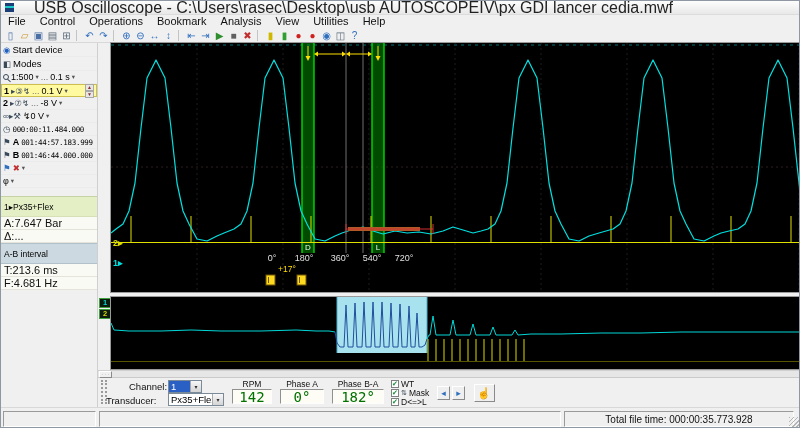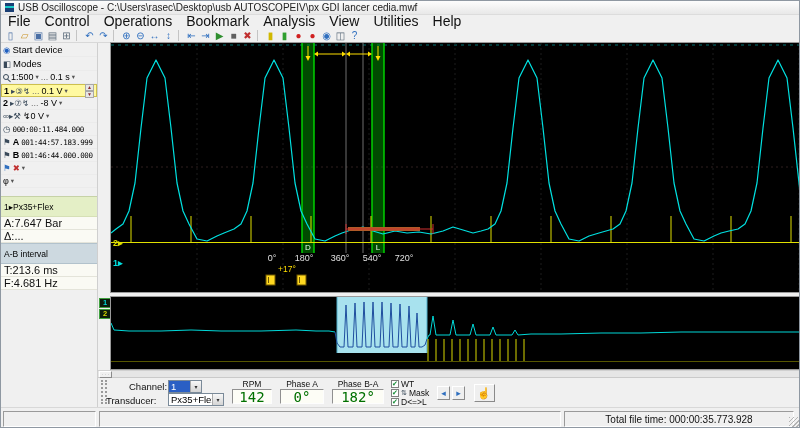--- a/index.html
+++ b/index.html
@@ -1,20 +1,20 @@
 <!DOCTYPE html>
 <html><head>
 <meta charset="utf-8">
 <style>
   *{box-sizing:border-box;margin:0;padding:0}
   body{margin:0;background:#8a8a8a;font-family:"Liberation Sans",sans-serif}
   .app{position:relative;width:800px;height:428px;background:#f0f0f0;overflow:hidden;border:1px solid #8f98a2;font-family:"Liberation Sans",sans-serif}
-  .titlebar{position:absolute;left:0;top:0;width:800px;height:14px;background:linear-gradient(#fdfdfd,#e8e8e8);display:flex;align-items:center;gap:4px;padding:0 4px;font-size:10px;color:#222;border-bottom:1px solid #dcdcdc}
+  .titlebar{position:absolute;left:0;top:0;width:800px;height:14px;background:linear-gradient(#fdfdfd,#e8e8e8);display:flex;align-items:center;gap:20px;padding:0 4px;font-size:16px;color:#222;border-bottom:1px solid #dcdcdc}
   .appicon{width:9px;height:9px;background:linear-gradient(#1b3f74 38%,#18c9c9 38% 58%,#1b3f74 58%);flex:none}
-  .menubar{position:absolute;left:0;top:14px;width:719px;height:13px;display:flex;align-items:center;font-size:14px;color:#111}
+  .menubar{position:absolute;left:0;top:14px;width:719px;height:13px;display:flex;align-items:center;font-size:11px;color:#111}
   .mitem{padding:0 7px;height:13px;line-height:13px}
   .toolbar{position:absolute;left:0;top:27px;width:800px;height:15px;display:flex;align-items:center;gap:1px;padding-left:3px;border-bottom:1px solid #d8d8d8}
   .tbi{width:13px;height:13px;display:flex;align-items:center;justify-content:center;font-size:10px;line-height:13px}
   .tsep{width:4px;height:11px;border-left:1px solid #c4c4c4;margin:0 2px}
   .sidebar{position:absolute;left:0;top:42px;width:97px;height:364px;background:#f0f0f0;border-right:1px solid #cfcfcf;overflow:hidden}
   .srow{height:13px;display:flex;align-items:center;gap:2px;padding:0 2px;font-size:9px;white-space:nowrap;border-bottom:1px solid #ebebeb;position:relative}
   .tall{height:14px;font-size:9.5px}
   .ic{font-size:8.5px;color:#3a4a5a;flex:none}
   .chn{font-weight:bold;font-size:9px}
   .mono{font-family:"DejaVu Sans Mono",monospace;font-size:7.5px;letter-spacing:-0.3px}

